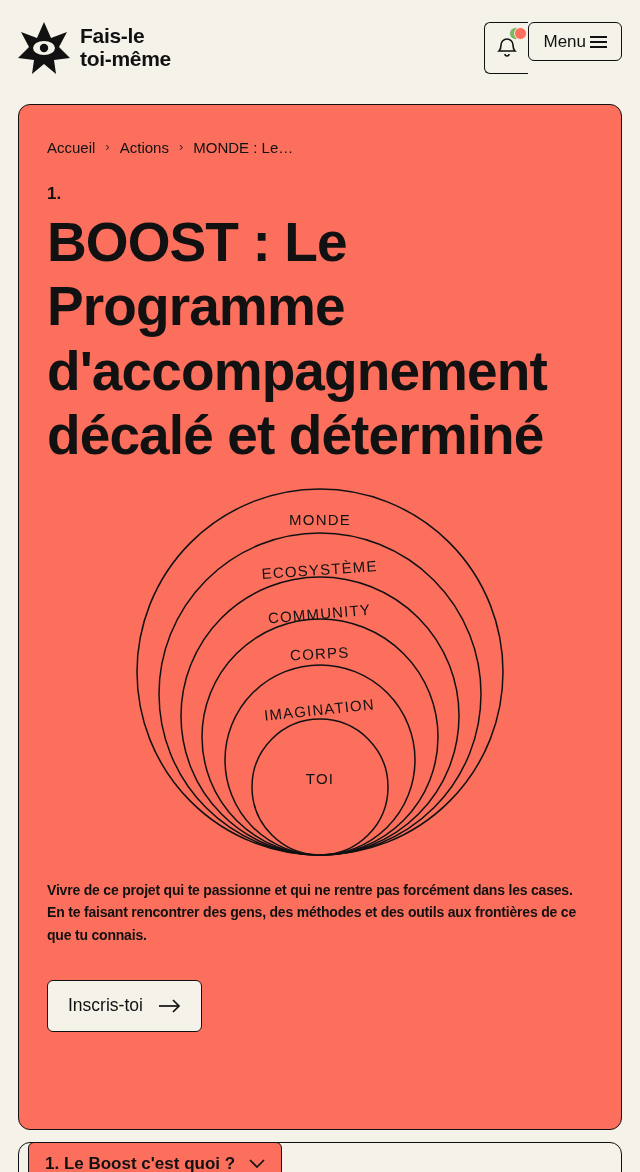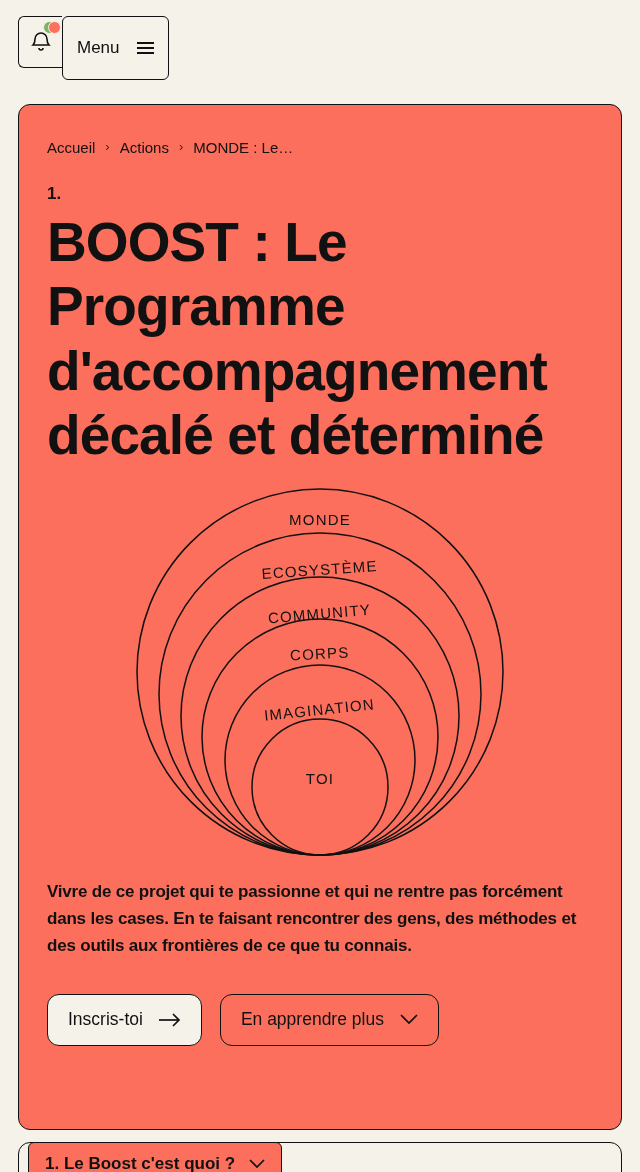--- a/index.html
+++ b/index.html
@@ -65,28 +65,28 @@
     border-radius: 50%;
     background: #7bb661;
     border: 1.5px solid #f5f2ea;
   }
   .bell-dot.alt {
     right: 1px;
     background: #ff6f5e;
     z-index: 1;
   }
   .menu-btn {
-    height: 64px;
+    height: 39px;
     padding: 0 14px;
     border: 1.5px solid #111;
     background: #f5f2ea;
     border-radius: 6px;
     display: flex;
     align-items: center;
-    gap: 17px;
+    gap: 4px;
     font-size: 17px;
     font-weight: 500;
     color: #111;
     cursor: pointer;
   }
   .burger {
     display: inline-flex;
     flex-direction: column;
     gap: 3px;
   }
@@ -145,37 +145,37 @@
   .diagram text {
     font-family: "Liberation Sans", sans-serif;
     font-size: 15px;
     letter-spacing: 1.2px;
     fill: #111;
   }
 
   
   .lede {
     padding: 22px 36px 0 28px;
-    font-size: 17px;
+    font-size: 14px;
     line-height: 1.58;
     font-weight: bold;
     color: #111;
     letter-spacing: -0.2px;
   }
 
   
   .ctas {
     display: flex;
     gap: 18px;
     padding: 34px 0 0 28px;
   }
   .btn {
     height: 52px;
     border: 1.5px solid #111;
-    border-radius: 12px;
+    border-radius: 6px;
     display: inline-flex;
     align-items: center;
     gap: 16px;
     padding: 0 20px;
     font-size: 17.5px;
     color: #111;
     cursor: pointer;
     background: transparent;
   }
   .btn.primary { background: #f5f2ea; }
@@ -207,20 +207,33 @@
     font-size: 17px;
     font-weight: bold;
     color: #111;
     cursor: pointer;
   }
 </style>
 </head>
 <body>
 
 <div class="header">
+  <div class="brand">
+    <span class="brand-mark">
+      <svg viewBox="0 0 52 52" width="52" height="52" aria-hidden="true">
+        <polygon points="26,0 33,16 49,10 41,25 52,36 36,38 38,52 26,42 14,52 16,38 0,36 11,25 3,10 19,16" fill="#111"></polygon>
+        <ellipse cx="26" cy="26" rx="11" ry="7" fill="#f5f2ea"></ellipse>
+        <circle cx="26" cy="26" r="4.2" fill="#111"></circle>
+      </svg>
+    </span>
+    <span class="brand-text">
+      <span>Fais-le</span><br>
+      <span>toi-même</span>
+    </span>
+  </div>
 
   <div class="header-right">
     <button class="bell-btn">
       <span class="bell-dot alt"></span>
       <span class="bell-dot"></span>
       <span>
         <svg width="20" height="22" viewBox="0 0 20 22" fill="none" stroke="#111" stroke-width="1.6">
           <path d="M4 9a6 6 0 0 1 12 0c0 4 1.5 5.5 2 6H2c.5-.5 2-2 2-6z"></path>
           <path d="M8 18a2 2 0 0 0 4 0"></path>
         </svg>
@@ -272,28 +285,20 @@
   <div class="ctas">
     <button class="btn primary">
       <span>Inscris-toi</span>
       <span class="arrow-ico">
         <svg width="22" height="14" viewBox="0 0 22 14" fill="none" stroke="#111" stroke-width="1.7">
           <path d="M0 7h20"></path>
             <path d="M14 1l6 6-6 6"></path>
         </svg>
       </span>
     </button>
-    <button class="btn">
-      <span>En apprendre plus</span>
-      <span class="chev-ico">
-        <svg width="18" height="11" viewBox="0 0 18 11" fill="none" stroke="#111" stroke-width="1.7">
-          <path d="M1 1l8 8 8-8"></path>
-        </svg>
-      </span>
-    </button>
   </div>
 </div>
 
 <div class="accordion"></div>
 <div class="acc-item">
   <span>1. Le Boost c'est quoi ?</span>
   <span>
     <svg width="16" height="10" viewBox="0 0 16 10" fill="none" stroke="#111" stroke-width="1.7">
       <path d="M1 1l7 7 7-7"></path>
     </svg>

